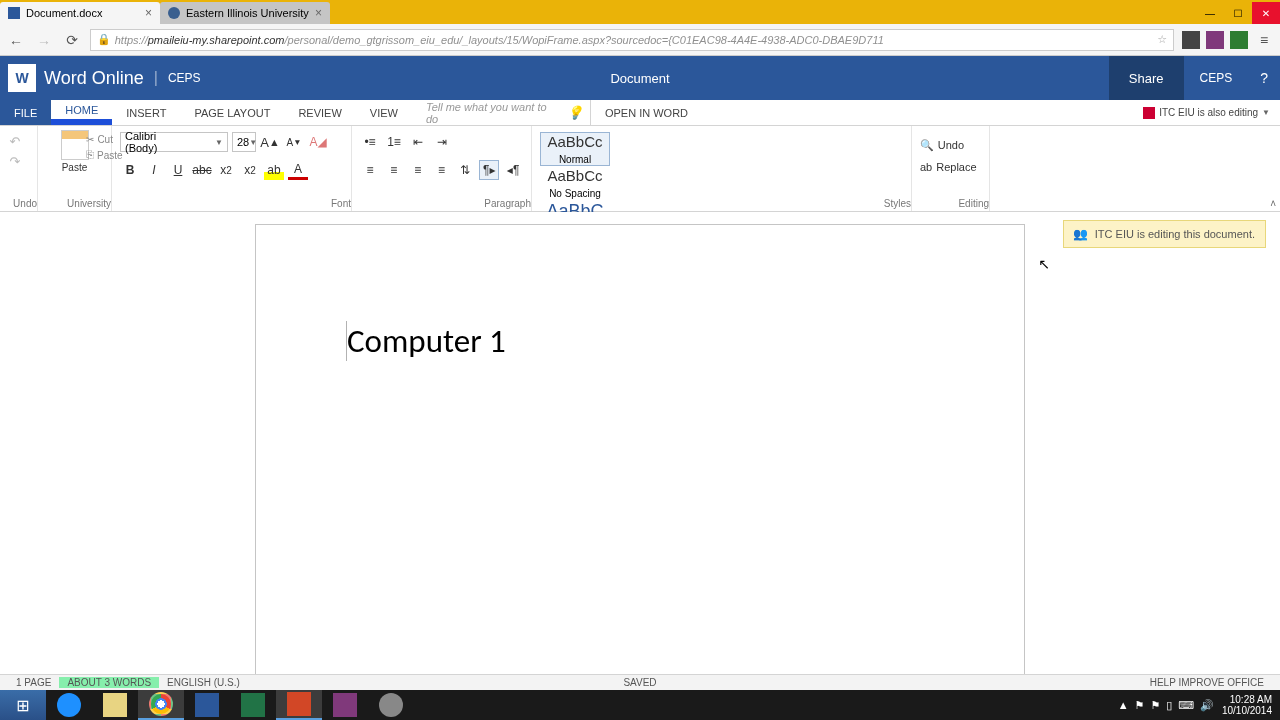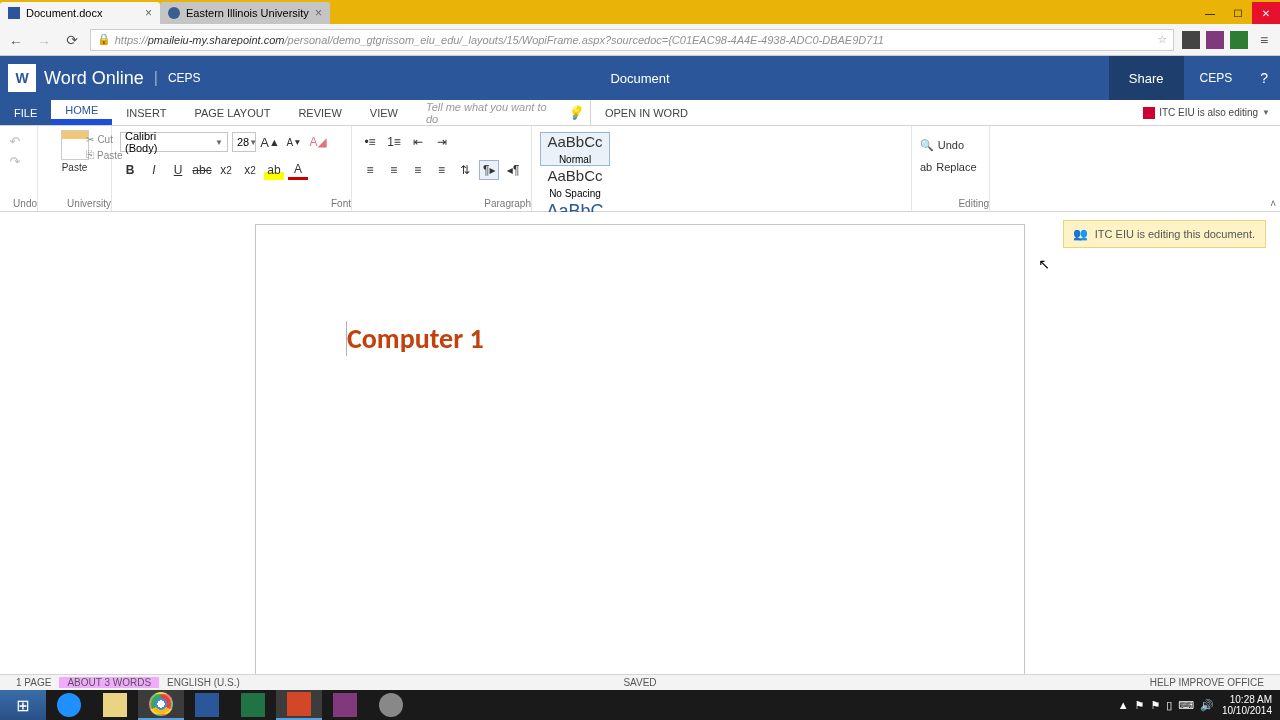--- a/index.html
+++ b/index.html
@@ -64,28 +64,28 @@
 .style-prev{font-size:15px;color:#333;margin-bottom:4px;}
 .style-box:nth-child(3) .style-prev{color:#2b579a;font-size:18px;}
 .style-box:nth-child(4) .style-prev{color:#2b579a;}
 .style-box:nth-child(5) .style-prev{color:#2b579a;font-size:13px;}
 .style-more{width:14px;align-self:stretch;display:flex;align-items:center;justify-content:center;color:#666;font-size:9px;border-left:1px solid #e5e5e5;}
 .edit-group{width:78px;padding-top:8px;}
 .edit-row{display:flex;gap:4px;align-items:center;font-size:11px;color:#333;height:22px;}
 .collapse{position:absolute;right:4px;bottom:2px;font-size:10px;color:#666;}
 .doc-area{background:#fff;position:absolute;top:212px;left:0;right:0;bottom:46px;overflow:hidden;}
 .page{width:770px;min-height:800px;background:#fff;border:1px solid #c5c5c5;margin:12px auto 0;padding:96px 90px;position:relative;}
-.doc-text{font-size:28px;color:#c2410c;font-family:Calibri,Arial,sans-serif;font-weight:700;}
+.doc-text{font-size:33px;color:#000000;font-family:Calibri,Arial,sans-serif;font-weight:400;}
 .doc-line1{margin-bottom:72px;border-left:1px solid rgba(0,0,0,0.3);padding-left:0px;}
 .edit-banner{position:absolute;top:8px;right:14px;background:#fdf3c7;border:1px solid #e8d77a;padding:6px 10px;font-size:11px;color:#555;display:flex;gap:6px;align-items:center;}
 .banner-icon{color:#997e1f;font-size:12px;}
 .cursor-ptr{position:absolute;top:44px;right:230px;font-size:14px;color:#000;}
 .status-bar{position:absolute;bottom:30px;left:0;right:0;height:16px;background:#f3f3f3;border-top:1px solid #d4d4d4;display:flex;align-items:center;font-size:10px;color:#555;padding:0 8px;}
 .sb-item{padding:0 8px;text-transform:uppercase;}
-.sb-item.hl{background:#f0abfc;}
+.sb-item.hl{background:#86efac;}
 .sb-center{position:absolute;left:50%;transform:translateX(-50%);}
 .sb-right{margin-left:auto;}
 .taskbar{position:absolute;bottom:0;left:0;right:0;height:30px;background:#1a1a1a;display:flex;align-items:center;}
 .tb-btn{width:46px;height:30px;display:flex;align-items:center;justify-content:center;}
 .start{background:linear-gradient(#3a6da8,#2a5088);color:#fff;}
 .tb-icon{width:24px;height:24px;}
 .tb-icon.ie{background:#1e90ff;border-radius:50%;}
 .tb-icon.fe{background:#e8d482;}
 .tb-icon.ch{background:radial-gradient(#fff 25%,#4285f4 26% 40%,transparent 41%),conic-gradient(#ea4335 0 120deg,#fbbc05 120deg 240deg,#34a853 240deg);border-radius:50%;border:2px solid rgba(255,255,255,0.3);}
 .tb-icon.wd{background:#2b579a;}
@@ -253,20 +253,21 @@
       </div>
     <div class="style-box">
         <span class="style-prev">AaBbCc</span>
         <span>Heading 2</span>
       </div>
     <div class="style-box">
         <span class="style-prev">AaBbCc</span>
         <span>Heading 3</span>
       </div>
     <div class="style-more">▾</div>
+    <div class="r-group-label">Styles</div>
   </div>
   <div class="r-group edit-group">
     <div class="edit-row">
         <span>🔍</span>
         <span>Undo</span>
       </div>
     <div class="edit-row">
         <span>ab</span>
         <span>Replace</span>
       </div>

